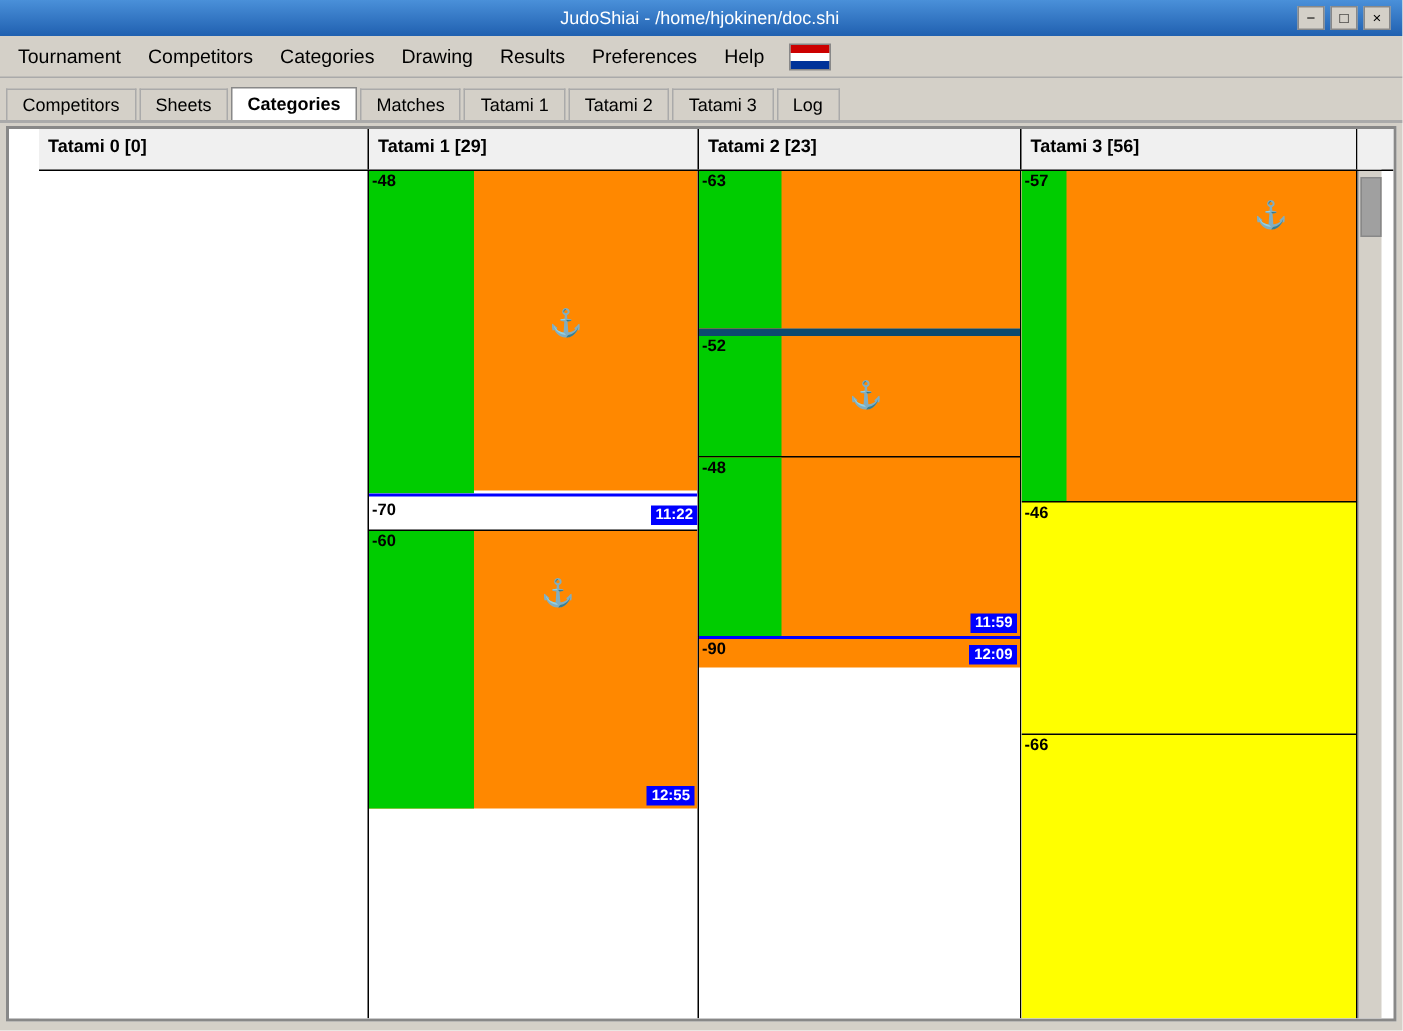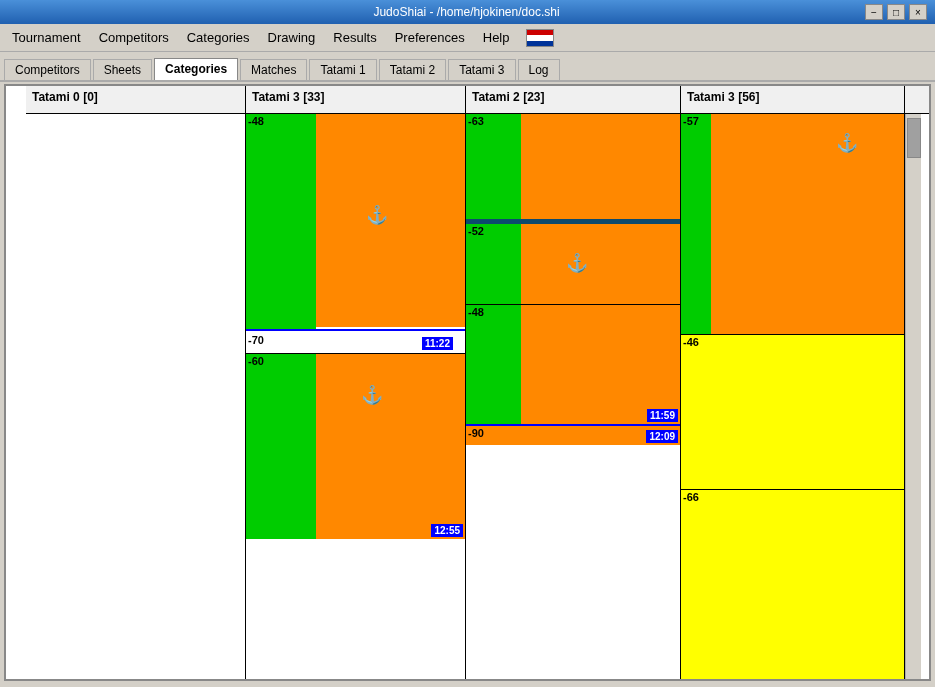--- a/index.html
+++ b/index.html
@@ -188,41 +188,41 @@
   <div class="tab">Matches</div>
   <div class="tab">Tatami 1</div>
   <div class="tab">Tatami 2</div>
   <div class="tab">Tatami 3</div>
   <div class="tab">Log</div>
 </div>
 
 <div class="main-area">
   <div class="grid-header">
     <div class="grid-header-cell" style="width:220px">Tatami 0 [0]</div>
-    <div class="grid-header-cell" style="width:220px">Tatami 3 [33]</div>
+    <div class="grid-header-cell" style="width:220px">Tatami 1 [29]</div>
     <div class="grid-header-cell" style="width:215px">Tatami 2 [23]</div>
     <div class="grid-header-cell" style="width:224px">Tatami 3 [56]</div>
     <div style="width:16px; background:#f0f0f0"></div>
   </div>
   <div class="grid-body">
 
     <div class="tatami-col" style="width:220px; background:white;">
     </div>
 
     <div class="tatami-col" style="width:220px; background:white; height:100%;">
 
       <div class="block" style="top:0; height:213px; background:#ff8800;">
         <div style="position:absolute; left:0; top:0; width:70px; height:215px; background:#00cc00;"></div>
         <span class="category-label" style="color:#000;">-48</span>
         <span class="anchor-icon" style="left:120px; top:90px;">⚓</span>
       </div>
 
       <div class="block" style="top:215px; height:25px; background:white; border-top:2px solid blue; border-bottom:1px solid #000;">
         <span class="category-label" style="top:3px;text-align:right;">-70</span>
-        <span class="time-badge" style="bottom:3px; right:12px;">11:22</span>
+        <span class="time-badge" style="bottom:3px; right:0;">11:22</span>
       </div>
 
       <div class="block" style="top:240px; height:185px; background:#ff8800;">
         <div style="position:absolute; left:0; top:0; width:70px; height:185px; background:#00cc00;"></div>
         <span class="category-label">-60</span>
         <span class="anchor-icon" style="left:115px; top:30px;">⚓</span>
         <span class="time-badge">12:55</span>
       </div>
     </div>
 

